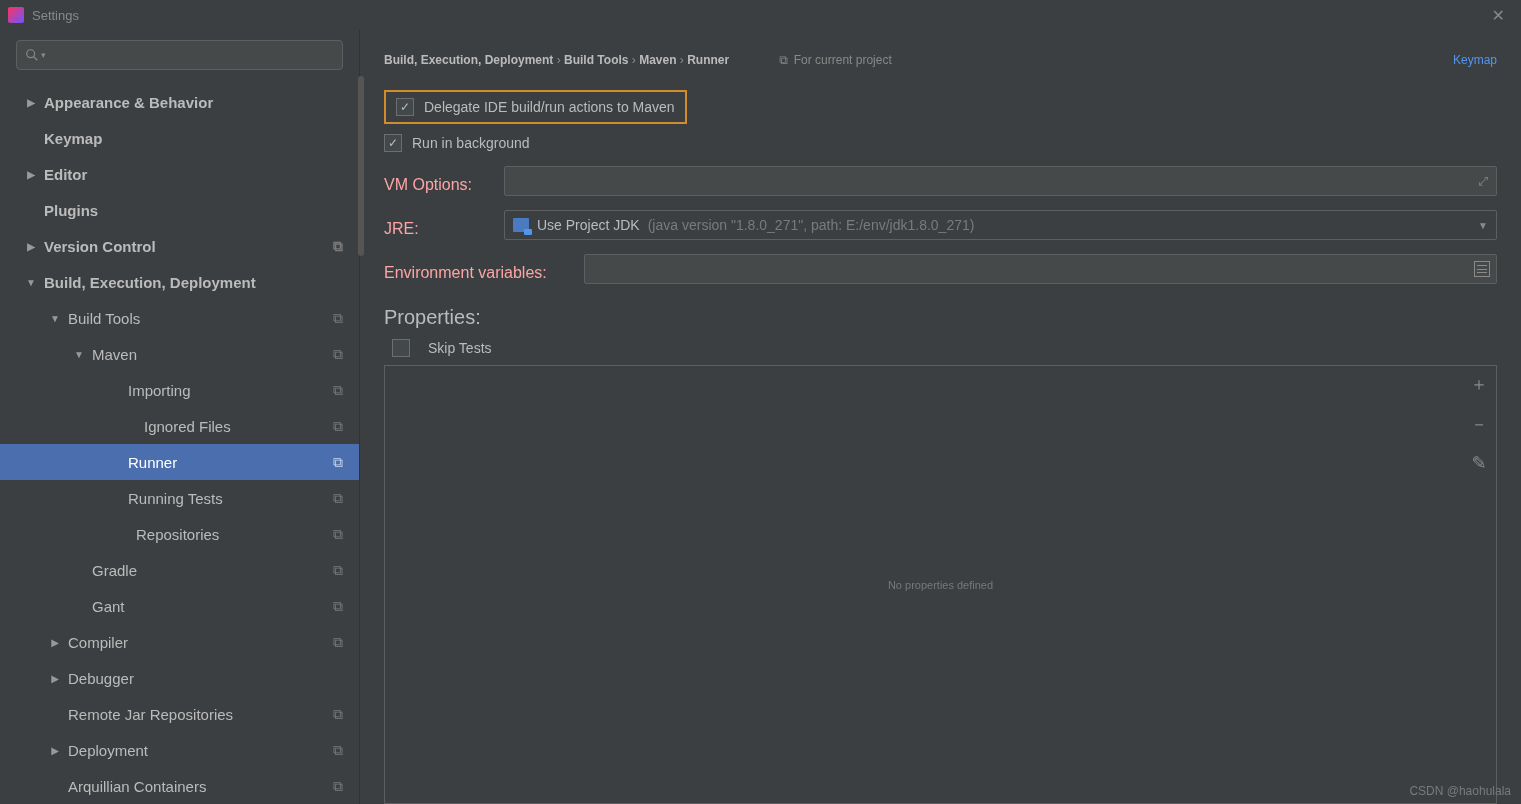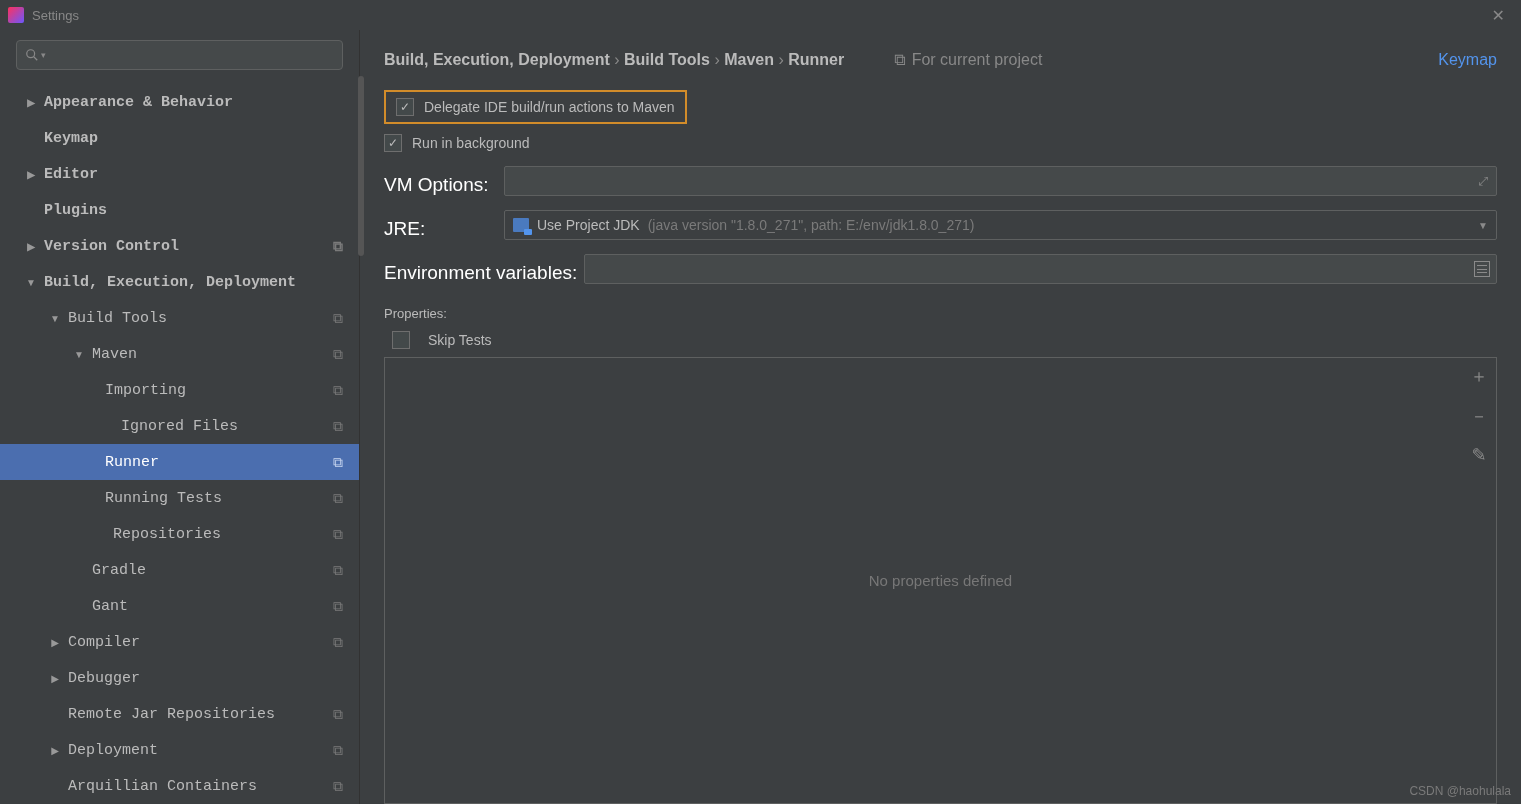--- a/index.html
+++ b/index.html
@@ -79,41 +79,41 @@
 }
 .tree-row.bold { font-weight: 600; }
 .tree-row.selected { background: #4b6eaf; color: #fff; }
 .tree-row .caret {
   width: 14px;
   text-align:center;
   font-size: 10px;
   color: #999;
 }
 .tree-row.selected .caret { color:#fff; }
-.tree-row .lbl { flex:1;font-family:Liberation Mono, monospace; }
+.tree-row .lbl { flex:1; }
 .tree-row .copyicn { color:#7a7a7a; font-size:14px; }
 .tree-row.selected .copyicn { color:#c8d6f0; }
 .d0 { padding-left: 24px; }
 .d1 { padding-left: 48px; }
 .d2 { padding-left: 72px; }
-.d3 { padding-left: 85px; justify-content: center; }
+.d3 { padding-left: 108px; justify-content: center; }
 .content {
   flex: 1;
   background: #3c3f41;
   padding: 0 24px;
   overflow: hidden;
   position: relative;
   display:flex;
   flex-direction:column;
 }
 .crumb-bar {
   display: flex;
   align-items: center;
   height: 60px;
-  font-size: 16px;
+  font-size: 12px;
   gap: 10px;
 }
 .crumb-bar .crumb { color:#bbb; font-weight:600;}
 .crumb-bar .sep { color:#888; }
 .crumb-bar .project-badge {
   margin-left: 40px;
   color:#888;
   display:flex; align-items:center; gap:6px;
 }
 .crumb-bar .reset {
@@ -140,22 +140,22 @@
   font-size:12px;
 }
 .chk.empty {}
 .row {
   display:flex;
   align-items:center;
   margin-bottom: 14px;
 }
 .row-label {
   width: 120px;
-  color:#ffffff;
-  font-size:19px;
+  color:#fca5a5;
+  font-size:16px;
   margin-top:8px;
 }
 .field-box {
   flex:1;
   height:30px;
   background:#45494a;
   border:1px solid #5e6060;
   border-radius:2px;
   display:flex;
   align-items:center;
@@ -204,34 +204,34 @@
   padding:0 6px;
 }
 .env-field .list-icn{
   margin-left:auto;
   width:16px;height:16px;
   border:1px solid #8a8a8a;
   display:flex; flex-direction:column; justify-content:space-evenly;
   padding:1px 2px;
 }
 .env-field .list-icn div{height:1px;background:#8a8a8a;}
-.prop-label{font-size:13px; color:#bbb; margin-top:8px; margin-bottom:10px;}
+.prop-label{font-size:20px; color:#bbb; margin-top:8px; margin-bottom:10px;}
 .skip-row{display:flex;align-items:center;gap:18px;padding-left:8px;margin-bottom:8px;}
 .prop-area{
   flex:1;
   border:1px solid #5e6060;
   background:#3c3f41;
   display:flex;
   position:relative;
   min-height:320px;
 }
 .prop-area .placeholder{
   margin:auto;
   color:#777;
-  font-size:15px;
+  font-size:11px;
 }
 .prop-tools{
   position:absolute;
   right:6px; top:6px;
   display:flex; flex-direction:column; gap:16px;
   color:#8a8a8a;
   font-size:18px;
 }
 .prop-tools div{ text-align:center; width:22px; }
 .watermark{

